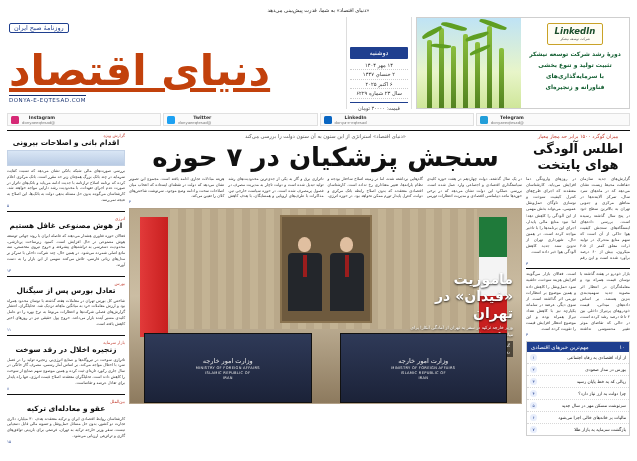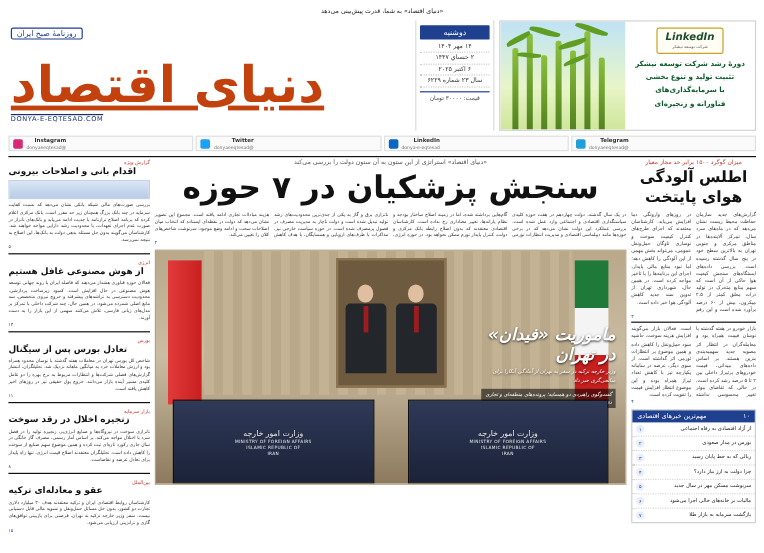--- a/index.html
+++ b/index.html
@@ -82,20 +82,21 @@
   .datebox {
     width: 66px; padding: 4px 3px 0 3px;
     text-align: center;
     border-left: 1px solid #ddd; border-right: 1px solid #ddd;
     margin: 0 4px;
   }
   .datebox .dayname {
     background: #1f3f8f; color: #fff;
     font-size: 6.5px; padding: 2px 0; margin-bottom: 2px;
     border-radius: 1px;
+    margin-top: 26px;
   }
   .datebox .line { font-size: 5.2px; color: #333; line-height: 8.4px; border-bottom: 1px dotted #ccc; }
   .datebox .bar { margin-top: 3px; height: 1px; background: #1f3f8f; }
   .datebox .price { font-size: 5px; color: #444; margin-top: 2px; }
 
   
   .logoblock {
     flex: 1; position: relative;
     display: flex; flex-direction: column; align-items: flex-end; justify-content: center;
     padding-left: 2px;
@@ -210,29 +211,28 @@
   .ph-podium {
     flex:1; margin: 0 14px; background: linear-gradient(180deg,#2f3a58,#1b2238);
     color:#e8e8e8; display:flex; flex-direction:column; align-items:center; justify-content:center;
     gap:1px; border:1px solid #111;
   }
   .ph-podium .pfa { font-size: 6.5px; }
   .ph-podium .pen { font-size: 3.6px; letter-spacing:.3px; }
   .ph-overlay {
     position:absolute; top: 62px; right: 8px; width: 112px;
     text-align: right;
-    font-style: italic;
   }
   .ov-title { font-size: 14px; line-height: 17px; font-weight:bold; color:#fff; text-shadow: 0 1px 2px rgba(0,0,0,.8); }
   .ov-sub { font-size: 4.4px; line-height:6.5px; color:#fff; margin-top:3px; text-shadow:0 1px 2px rgba(0,0,0,.8); }
   .ov-bar { margin-top:3px; background: rgba(0,0,0,.55); color:#fff; font-size:4.2px; padding:2px 3px; line-height:6px; }
 
   
   .rbox { border-bottom: 1px solid #111; padding-bottom: 3px; margin-bottom: 4px; }
-  .r-title { font-size: 7.4px; line-height:10px; font-weight:bold; color:#111; text-align:left; }
+  .r-title { font-size: 7.4px; line-height:10px; font-weight:bold; color:#111; text-align:center; }
   .r-kicker { font-size: 4.2px; color:#c0392b; text-align:right; }
   .r-body { font-size: 3.9px; line-height: 5.8px; color:#333; text-align: justify; margin-top:2px; }
   .r-strip {
     height: 16px; margin-top:2px;
     background: linear-gradient(180deg,#d9e6f5,#b9cbe4);
     border:1px solid #c3d2e6;
   }
   .r-more { font-size:3.8px; color:#1f3f8f; text-align:left; }
 </style>
 </head>

